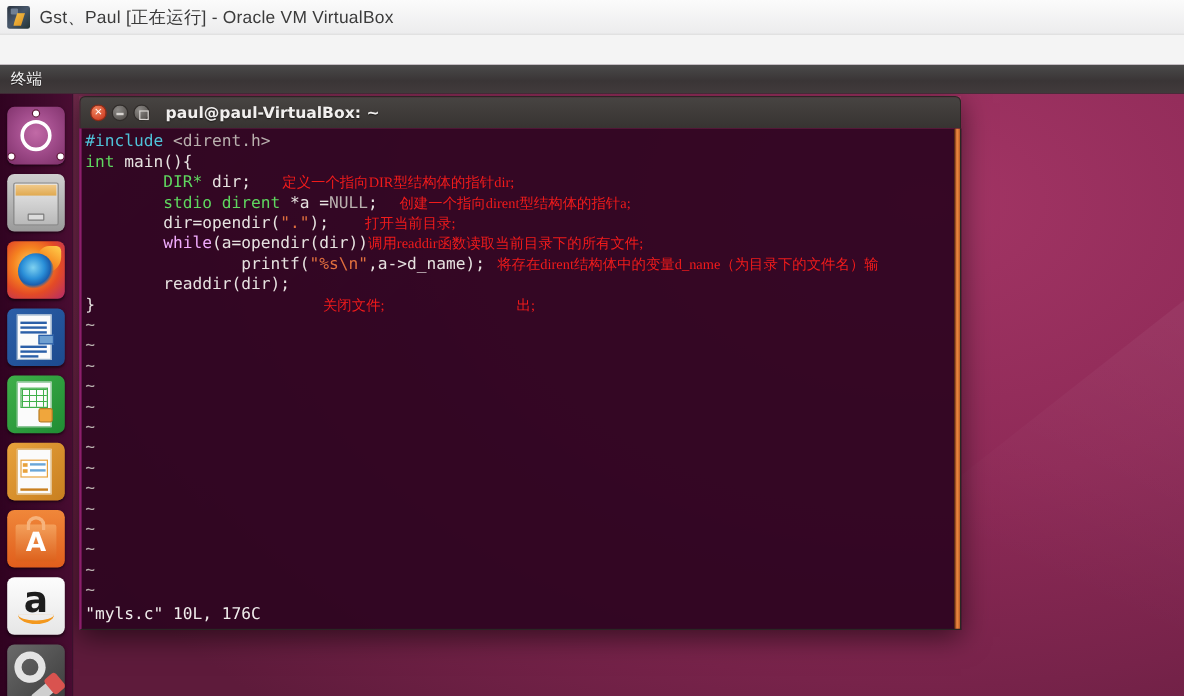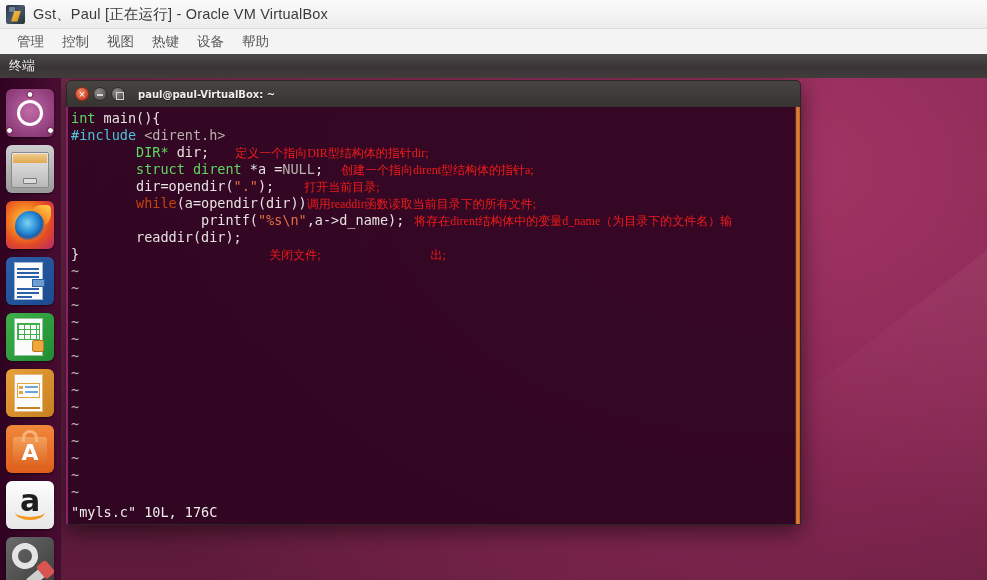--- a/index.html
+++ b/index.html
@@ -174,21 +174,21 @@
     border-radius:5px 5px 0 0; display:flex; align-items:center; padding-left:8px;
   }
   .wbtn { width:14px; height:14px; border-radius:50%; margin-right:4px; position:relative; flex:none;}
   .wbtn.close{ background:radial-gradient(circle at 35% 30%, #f0845e, #d4482c 70%, #9c2c16); border:1px solid #8e2a16;}
   .wbtn.min{ background:radial-gradient(circle at 35% 30%, #8d8a87, #5d5956 70%, #403c3a); border:1px solid #302c2a;}
   .wbtn.max{ background:radial-gradient(circle at 35% 30%, #8d8a87, #5d5956 70%, #403c3a); border:1px solid #302c2a;}
   .wbtn.close::after{ content:"×"; position:absolute; inset:0; color:#fff; font-size:11px; line-height:12px; text-align:center;}
   .wbtn.min::after{ content:""; position:absolute; left:3px; right:3px; top:6px; height:2px; background:#d8d4d1;}
   .wbtn.max::after{ content:""; position:absolute; left:3.5px; top:3.5px; width:6px; height:6px; border:1.5px solid #d8d4d1;}
   #term-title-text {
-    color:#f1efee; font-size:10px; font-weight:bold; margin-left:9px;
+    color:#f1efee; font-size:13px; font-weight:bold; margin-left:9px;
     font-family:"DejaVu Sans", sans-serif; text-shadow:0 1px 1px rgba(0,0,0,.6);
   }
   #term-body {
     position:relative;
     height:418px; background:rgba(45,4,32,.93);
     border-left:2px solid #8b1f6b; border-right:1px solid #2a2624; border-bottom:1px solid #2a2624;
     overflow:hidden;
     font-family:"DejaVu Sans Mono", monospace;
     font-size:13.5px; line-height:17px; color:#e6e2e0;
     padding:3px 0 0 3px;
@@ -198,21 +198,21 @@
     background:linear-gradient(to right,#c4662b,#e8863f,#b85a24);
     border-left:1px solid #5a2a12;
   }
   .tline { white-space:pre; height:17px; }
 
   
   .c-pre   { color:#4fc3d9; }          
   .c-hdr   { color:#b9b0ae; }          
   .c-type  { color:#5fd75f; }          
   .c-ident { color:#e6e2e0; }
-  .c-kw    { color:#c2410c; }          
+  .c-kw    { color:#f0abfc; }          
   .c-str   { color:#e06f3e; }          
   .c-null  { color:#b9b0ae; }
   .cursor  { background:#56b6e0; color:#2d0420; }
 
   .cn { color:#f11b1b; font-family:Liberation Serif, serif; font-size:12px; }
 
   #term-status {
     position:absolute; left:3px; bottom:3px;
     font-family:"DejaVu Sans Mono", monospace; font-size:13.5px; color:#efeceb;
     white-space:pre;
@@ -221,28 +221,20 @@
 </head>
 <body>
 
 <div id="vbox-window">
 
   <div id="vbox-titlebar">
     <div id="vbox-app-icon"></div>
     <div id="vbox-title-text">Gst、Paul [正在运行] - Oracle VM VirtualBox</div>
   </div>
 
-  <div id="vbox-menubar">
-    <div class="vbox-menu-item">管理</div>
-    <div class="vbox-menu-item">控制</div>
-    <div class="vbox-menu-item">视图</div>
-    <div class="vbox-menu-item">热键</div>
-    <div class="vbox-menu-item">设备</div>
-    <div class="vbox-menu-item">帮助</div>
-  </div>
 
   <div id="guest">
 
     <div id="wallpaper"></div>
 
     <div id="unity-panel">
       <div id="unity-panel-title">终端</div>
     </div>
 
     <div id="launcher">
@@ -304,27 +296,27 @@
       <div id="term-titlebar">
         <span class="wbtn close"></span>
         <span class="wbtn min"></span>
         <span class="wbtn max"></span>
         <span id="term-title-text">paul@paul-VirtualBox: ~</span>
       </div>
 
       <div id="term-body">
 
 
+        <div class="tline"><span class="c-pre">#include</span><span class="c-hdr"> &lt;dirent.h&gt;</span></div>
+
         <div class="tline"><span class="c-type">int</span><span class="c-ident"> main(){</span></div>
 
-        <div class="tline"><span class="c-pre">#include</span><span class="c-hdr"> &lt;dirent.h&gt;</span></div>
-
         <div class="tline"><span class="c-ident">        </span><span class="c-type">DIR*</span><span class="c-ident"> dir;</span><span class="cn" style="margin-left:26px">定义一个指向DIR型结构体的指针dir;</span></div>
 
-        <div class="tline"><span class="c-ident">        </span><span class="c-type">struct</span><span class="c-type"> dirent</span><span class="c-ident"> *a =</span><span class="c-null">NULL</span><span class="c-ident">;</span><span class="cn" style="margin-left:18px">创建一个指向dirent型结构体的指针a;</span></div>
+        <div class="tline"><span class="c-ident">        </span><span class="c-type">stdio</span><span class="c-type"> dirent</span><span class="c-ident"> *a =</span><span class="c-null">NULL</span><span class="c-ident">;</span><span class="cn" style="margin-left:18px">创建一个指向dirent型结构体的指针a;</span></div>
 
         <div class="tline"><span class="c-ident">        </span><span class="c-ident">dir=opendir(</span><span class="c-str">"."</span><span class="c-ident">);</span><span class="cn" style="margin-left:30px">打开当前目录;</span></div>
 
         <div class="tline"><span class="c-ident">        </span><span class="c-kw">while</span><span class="c-ident">(a=opendir(dir))</span><span class="cn" style="">调用readdir函数读取当前目录下的所有文件;</span></div>
 
         <div class="tline"><span class="c-ident">                </span><span class="c-ident">printf(</span><span class="c-str">"%s\n"</span><span class="c-ident">,a-&gt;d_name);</span><span class="cn" style="margin-left:10px">将存在dirent结构体中的变量d_name（为目录下的文件名）输</span></div>
 
         <div class="tline"><span class="c-ident">        </span><span class="c-ident">readdir(dir);</span></div>
 
         <div class="tline"><span class="c-ident">}</span><span class="cn" style="margin-left:190px">关闭文件;</span><span class="cn" style="margin-left:110px">出;</span></div>

